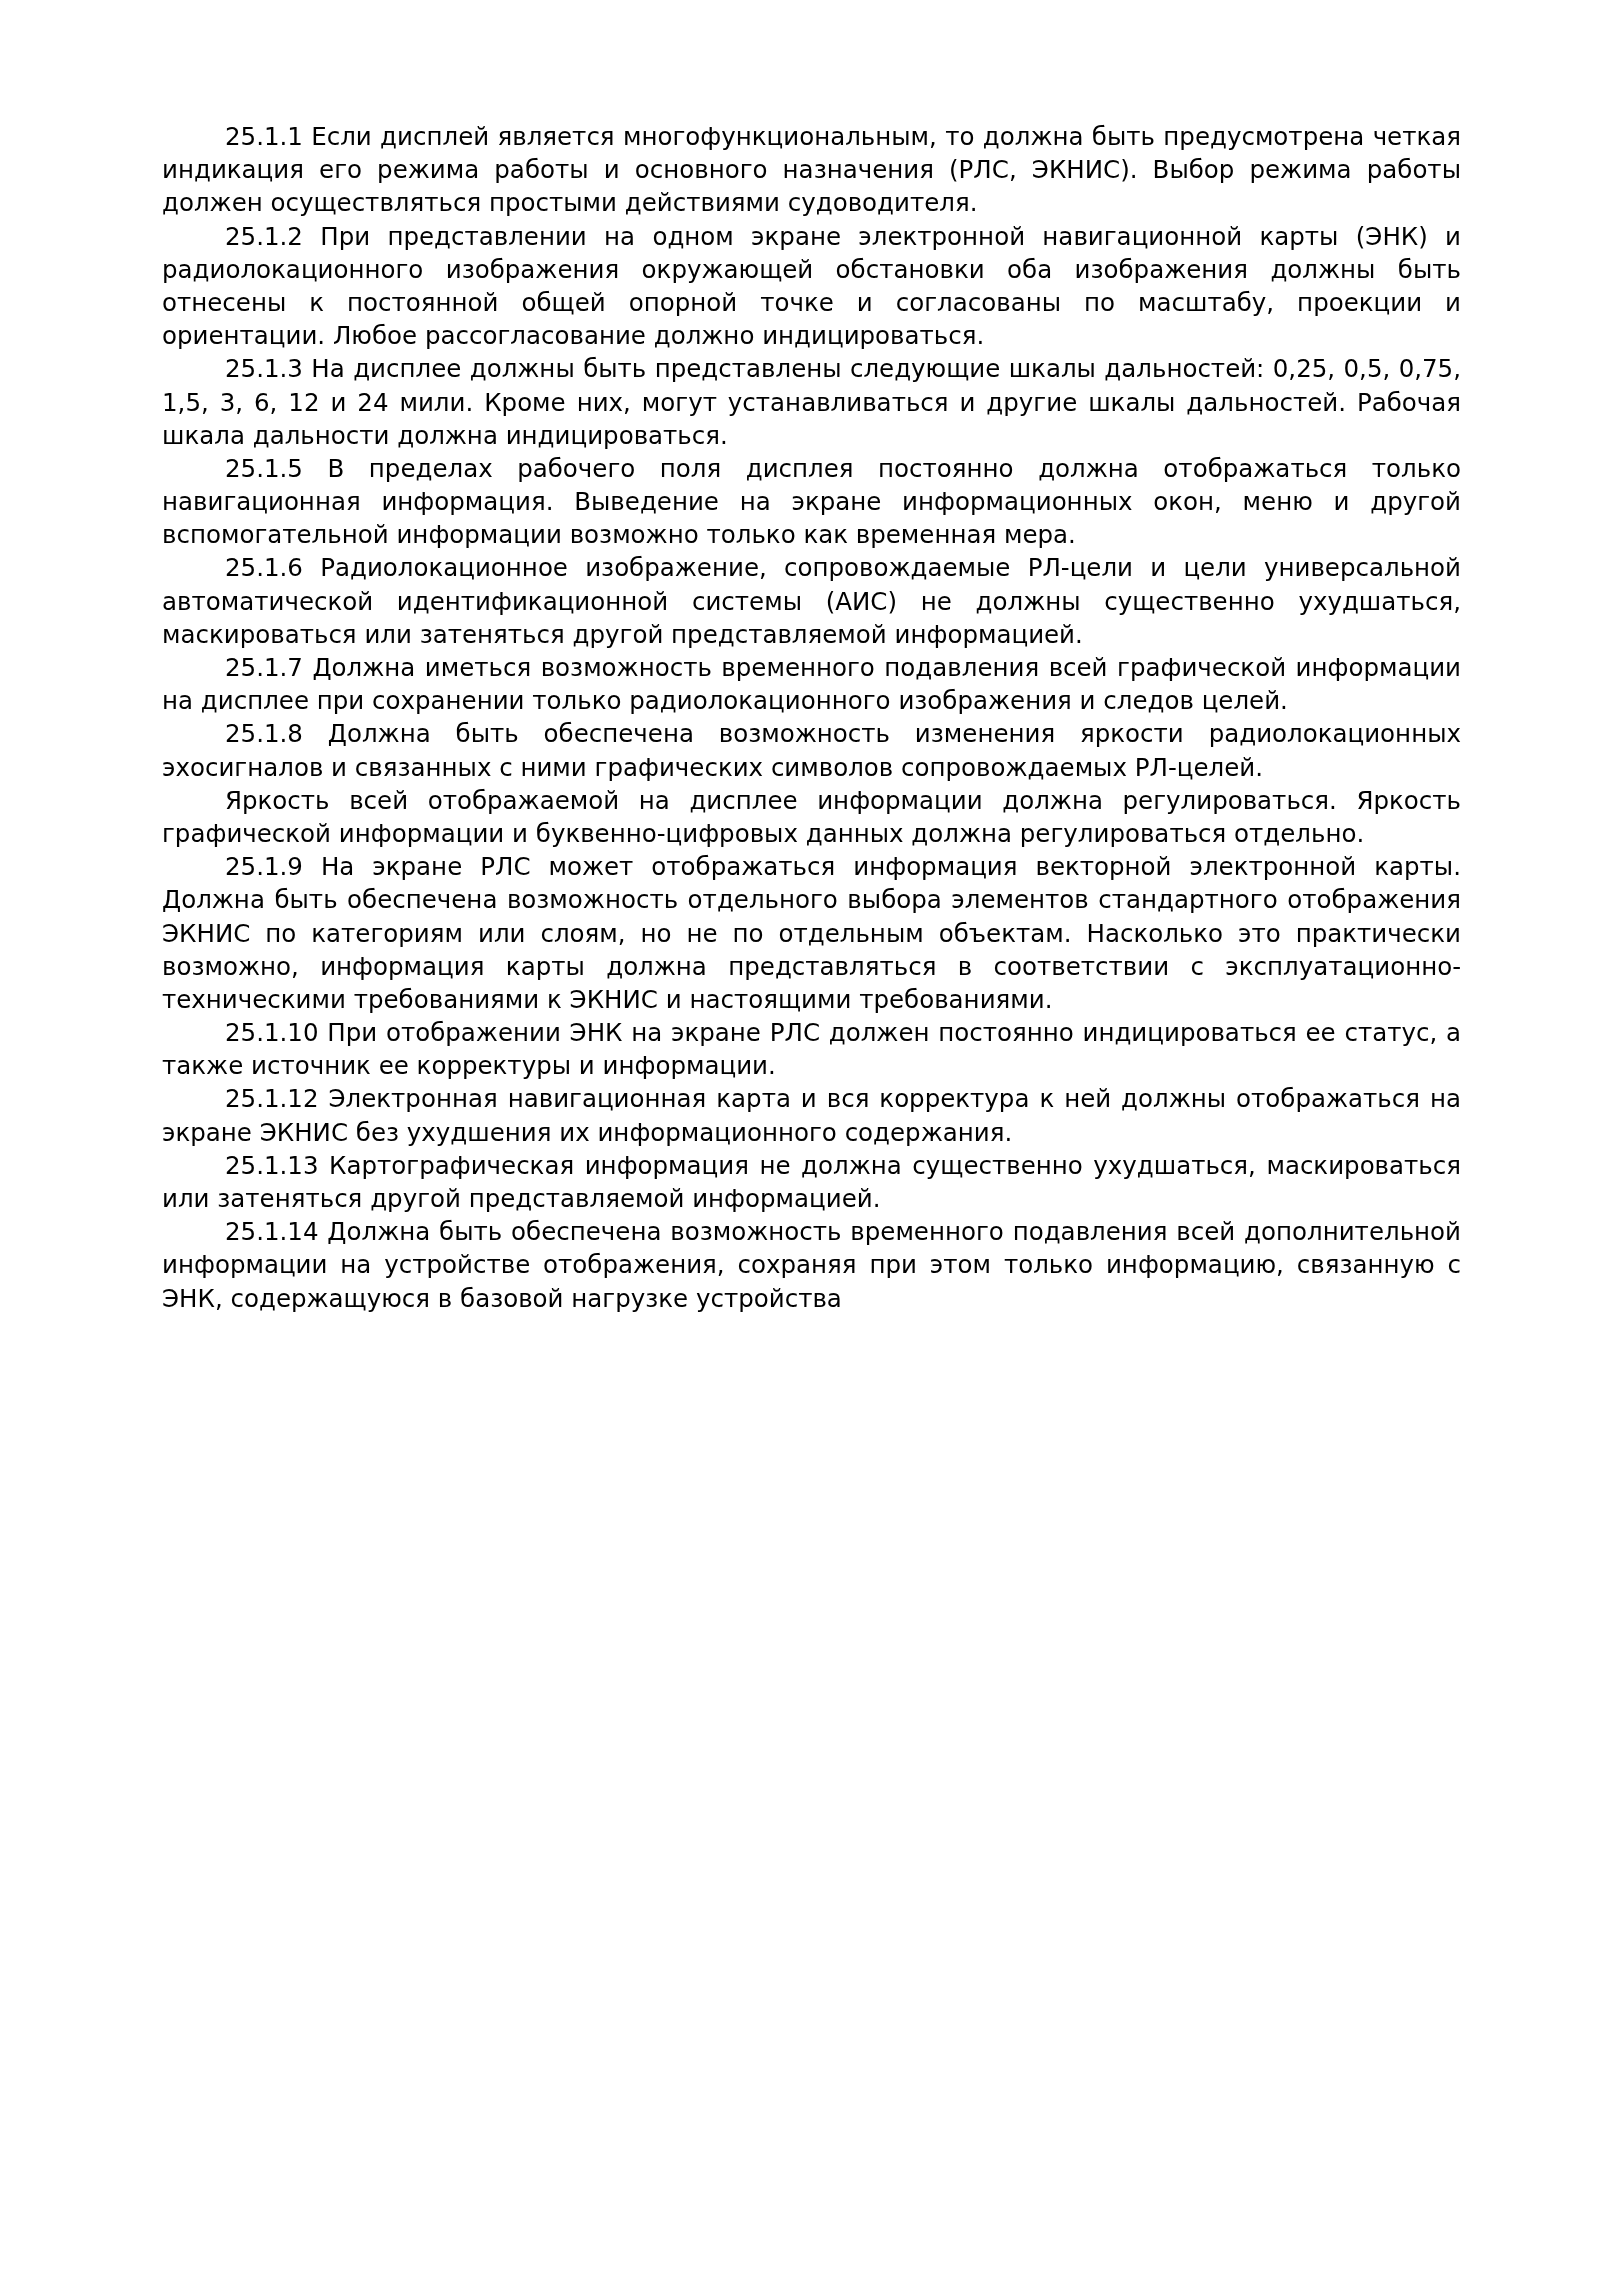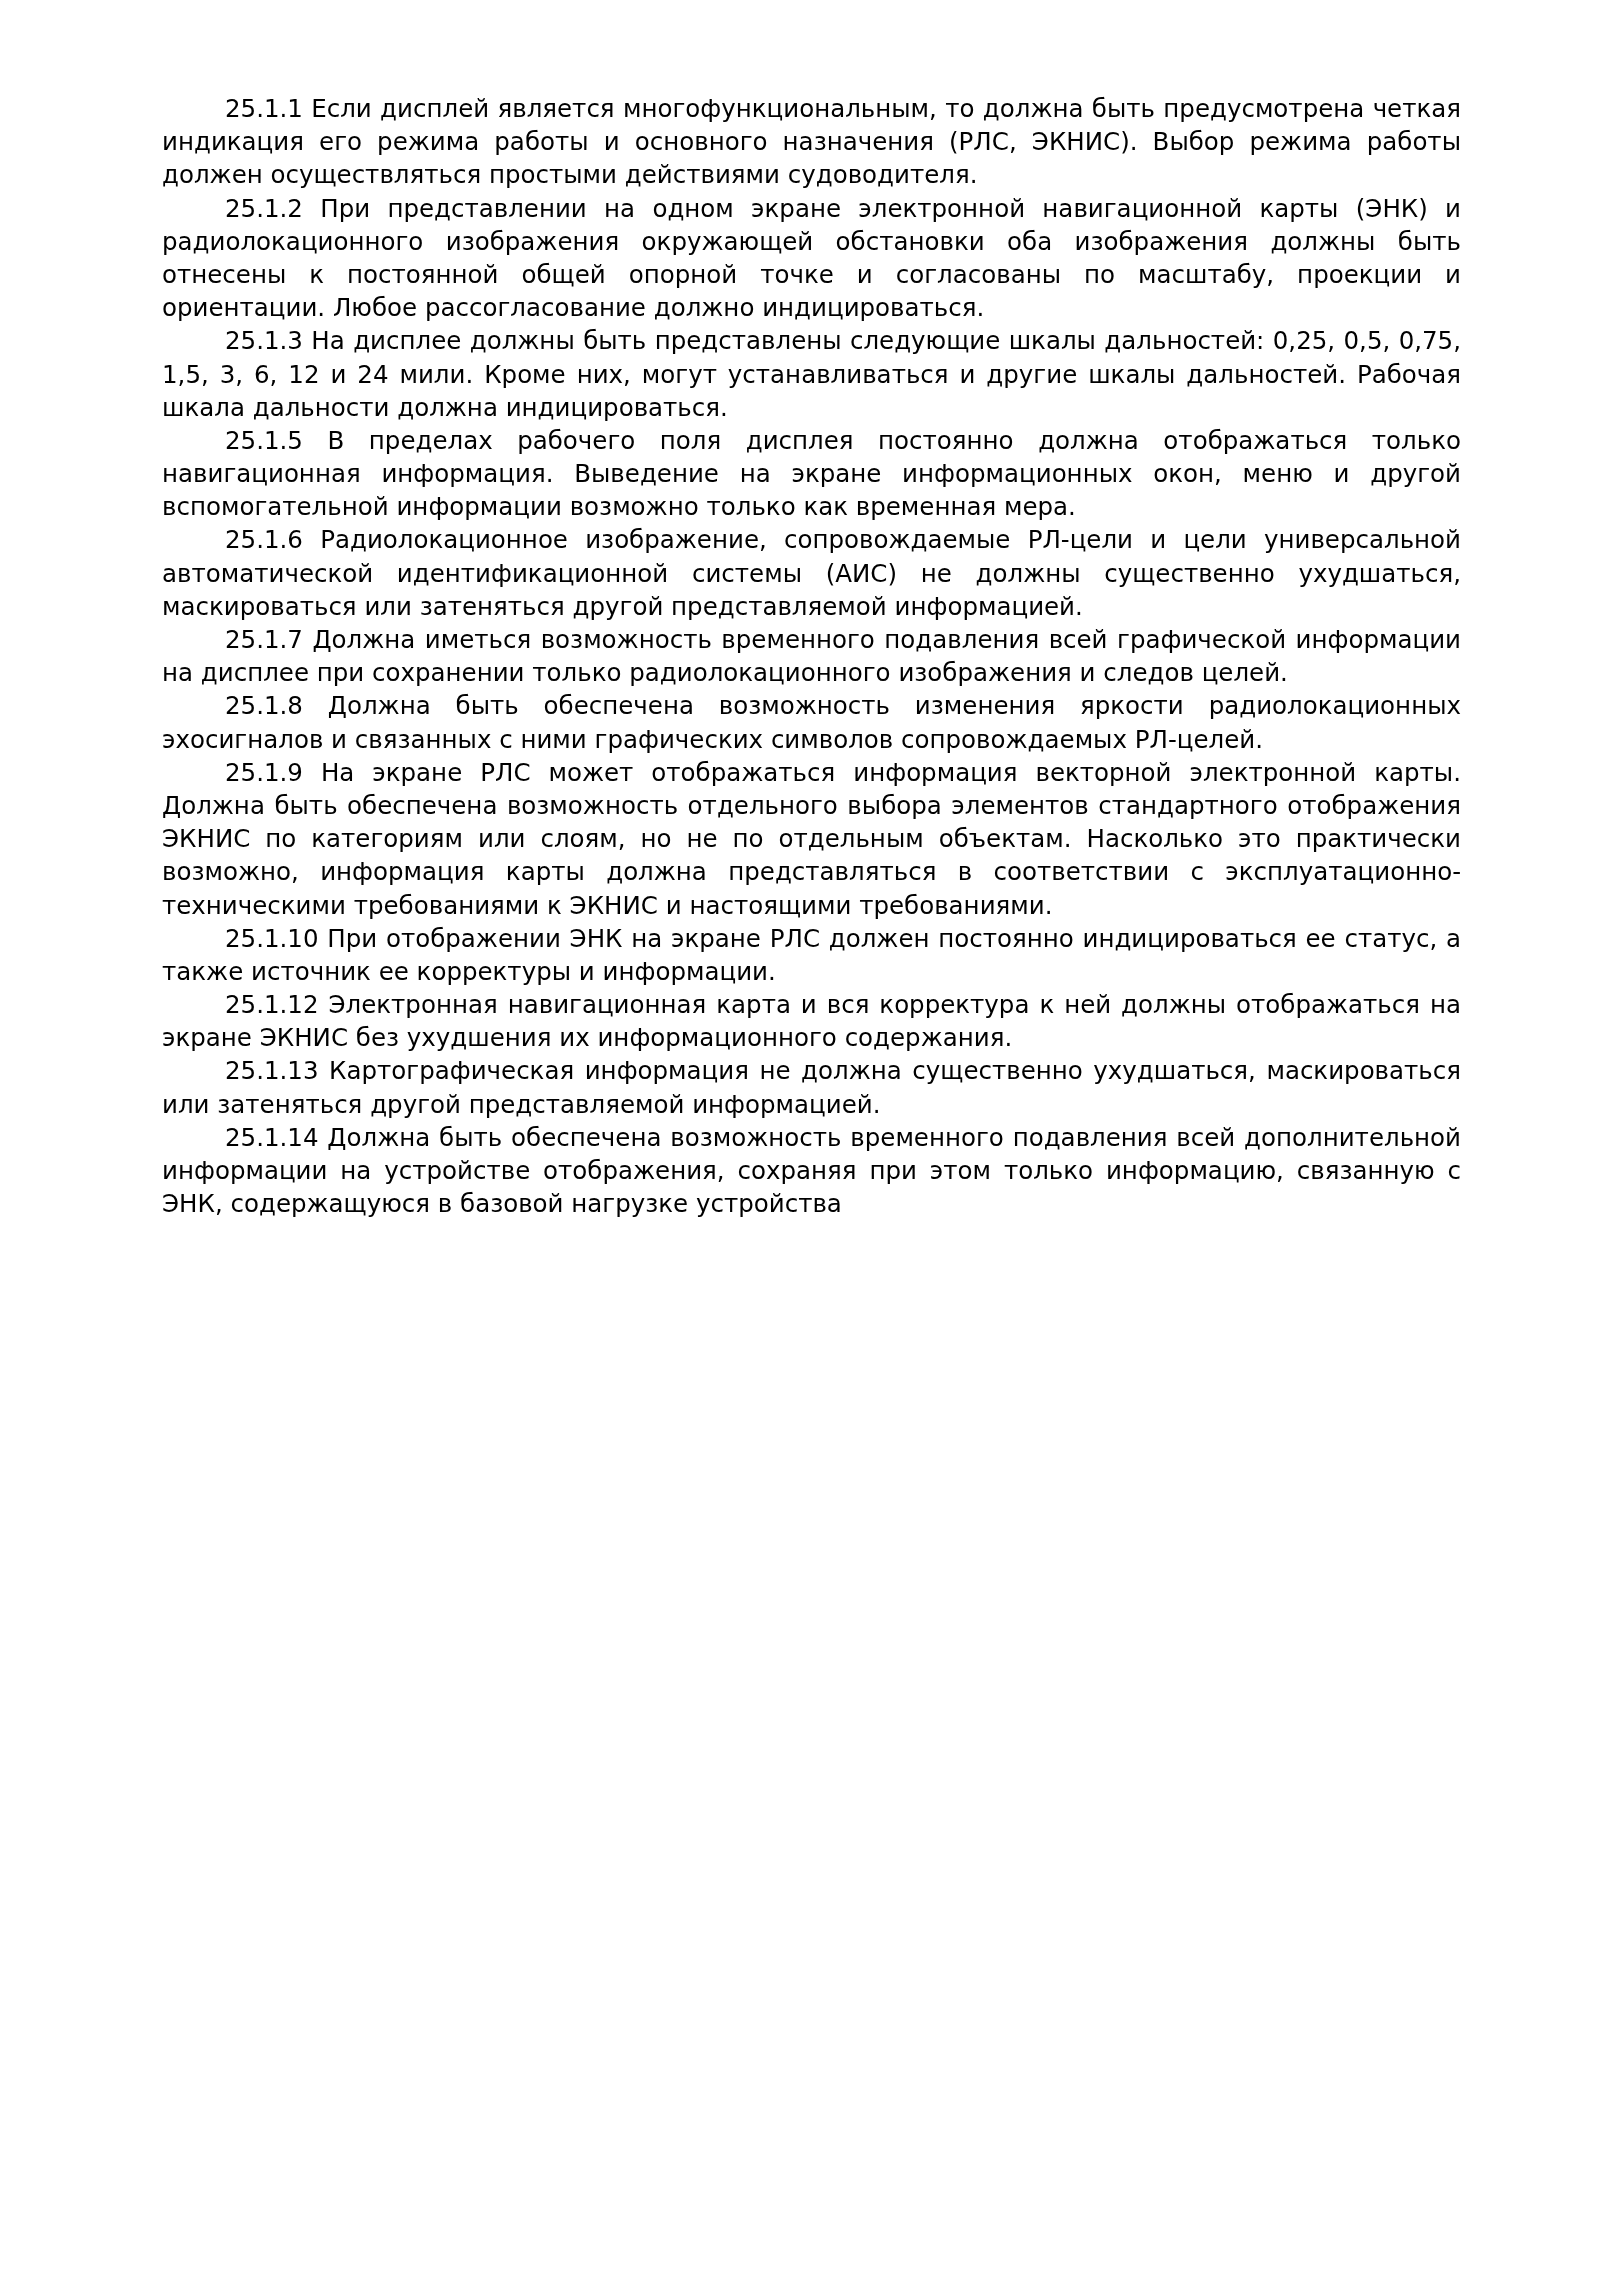--- a/index.html
+++ b/index.html
@@ -9,21 +9,21 @@
   }
   body {
     font-family: "DejaVu Sans", sans-serif;
   }
   .page {
     width: 1623px;
     height: 1914px;
     background: #ffffff;
     position: relative;
     box-sizing: border-box;
-    padding: 92px 162px 0 162px;
+    padding: 120px 162px 0 162px;
   }
   .doc-body {
     width: 1299px;
     font-size: 24.5px;
     line-height: 1.355;
     color: #000000;
     text-align: justify;
     text-justify: inter-word;
   }
   .para {
@@ -39,20 +39,21 @@
 
 <div class="page">
   <div class="doc-body">
     <p class="para">25.1.1 Если дисплей является многофункциональным, то должна быть предусмотрена четкая индикация его режима работы и основного назначения (РЛС, ЭКНИС). Выбор режима работы должен осуществляться простыми действиями судоводителя.</p>
     <p class="para">25.1.2 При представлении на одном экране электронной навигационной карты (ЭНК) и радиолокационного изображения окружающей обстановки оба изображения должны быть отнесены к постоянной общей опорной точке и согласованы по масштабу, проекции и ориентации. Любое рассогласование должно индицироваться.</p>
     <p class="para">25.1.3 На дисплее должны быть представлены следующие шкалы дальностей: 0,25, 0,5, 0,75, 1,5, 3, 6, 12 и 24 мили. Кроме них, могут устанавливаться и другие шкалы дальностей. Рабочая шкала дальности должна индицироваться.</p>
     <p class="para">25.1.5 В пределах рабочего поля дисплея постоянно должна отображаться только навигационная информация. Выведение на экране информационных окон, меню и другой вспомогательной информации возможно только как временная мера.</p>
     <p class="para">25.1.6 Радиолокационное изображение, сопровождаемые РЛ-цели и цели универсальной автоматической идентификационной системы (АИС) не должны существенно ухудшаться, маскироваться или затеняться другой представляемой информацией.</p>
     <p class="para">25.1.7 Должна иметься возможность временного подавления всей графической информации на дисплее при сохранении только радиолокационного изображения и следов целей.</p>
     <p class="para">25.1.8 Должна быть обеспечена возможность изменения яркости радиолокационных эхосигналов и связанных с ними графических символов сопровождаемых РЛ-целей.</p>
+    <p class="para">Яркость всей отображаемой на дисплее информации должна регулироваться. Яркость графической информации и буквенно-цифровых данных должна регулироваться отдельно.</p>
     <p class="para">25.1.9 На экране РЛС может отображаться информация векторной электронной карты. Должна быть обеспечена возможность отдельного выбора элементов стандартного отображения ЭКНИС по категориям или слоям, но не по отдельным объектам. Насколько это практически возможно, информация карты должна представляться в соответствии с эксплуатационно-техническими требованиями к ЭКНИС и настоящими требованиями.</p>
     <p class="para">25.1.10 При отображении ЭНК на экране РЛС должен постоянно индицироваться ее статус, а также источник ее корректуры и информации.</p>
     <p class="para">25.1.12 Электронная навигационная карта и вся корректура к ней должны отображаться на экране ЭКНИС без ухудшения их информационного содержания.</p>
     <p class="para">25.1.13 Картографическая информация не должна существенно ухудшаться, маскироваться или затеняться другой представляемой информацией.</p>
     <p class="para">25.1.14 Должна быть обеспечена возможность временного подавления всей дополнительной информации на устройстве отображения, сохраняя при этом только информацию, связанную с ЭНК, содержащуюся в базовой нагрузке устройства</p>
   </div>
 </div>
 
 
 </body></html>

